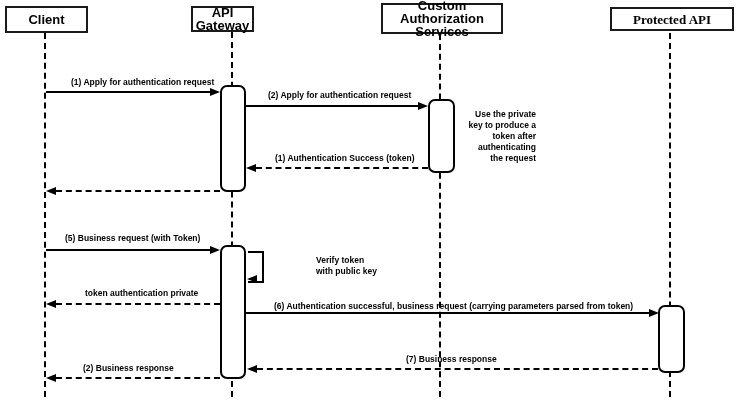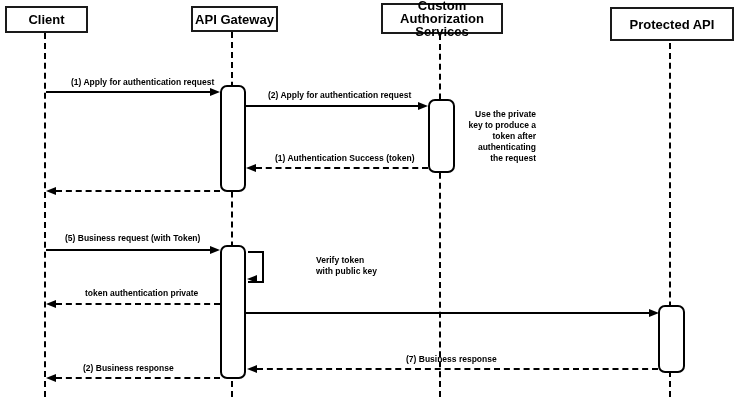--- a/index.html
+++ b/index.html
@@ -8,23 +8,23 @@
     font-family:"Liberation Sans","DejaVu Sans",sans-serif;overflow:hidden;
   }
   
   .pbox{
     position:absolute;box-sizing:border-box;background:#ffffff;
     border:2px solid #1a1a1a;display:flex;align-items:center;justify-content:center;
     text-align:center;font-weight:bold;font-size:13px;line-height:13px;color:#000;
     z-index:5;
   }
   #p0{left:5px;top:6px;width:83px;height:27px;}
-  #p1{left:191px;top:6px;width:87px;height:26px;}
+  #p1{left:191px;top:6px;width:63px;height:26px;}
   #p2{left:381px;top:3px;width:122px;height:31px;}
-  #p3{left:610px;top:7px;width:124px;height:34px;}
+  #p3{left:610px;top:7px;width:124px;height:24px;font-family:Liberation Serif, serif;}
   
   .lifeline{position:absolute;width:0;border-left:2px dashed #000;z-index:1;}
   #lf0{left:44px;top:33px;height:364px;}
   #lf1{left:231px;top:32px;height:365px;}
   #lf2{left:439px;top:34px;height:363px;}
   #lf3{left:669px;top:33px;height:364px;}
   
   .activation{
     position:absolute;box-sizing:border-box;background:#ffffff;
     border:2px solid #000;border-radius:7px;z-index:4;
@@ -130,20 +130,21 @@
   <div class="head head-l" id="hd8"></div>
   <div class="head head-l" id="hd9"></div>
 
   <div class="mlabel" id="ml0">(1) Apply for authentication request</div>
   <div class="mlabel" id="ml1">(2) Apply for authentication request</div>
   <div class="mlabel" id="ml2">(1) Authentication Success (token)</div>
   <div class="mlabel" id="ml4">(5) Business request (with Token)</div>
   <div class="mlabel note" id="ml5">Verify token
 with public key</div>
   <div class="mlabel" id="ml6">token authentication private</div>
+  <div class="mlabel" id="ml7">(6) Authentication successful, business request (carrying parameters parsed from token)</div>
   <div class="mlabel" id="ml8">(7) Business response</div>
   <div class="mlabel" id="ml9">(2) Business response</div>
 
   <div class="mlabel note" id="nt0">Use the private
 key to produce a
 token after
 authenticating
 the request</div>
 
 </div>

